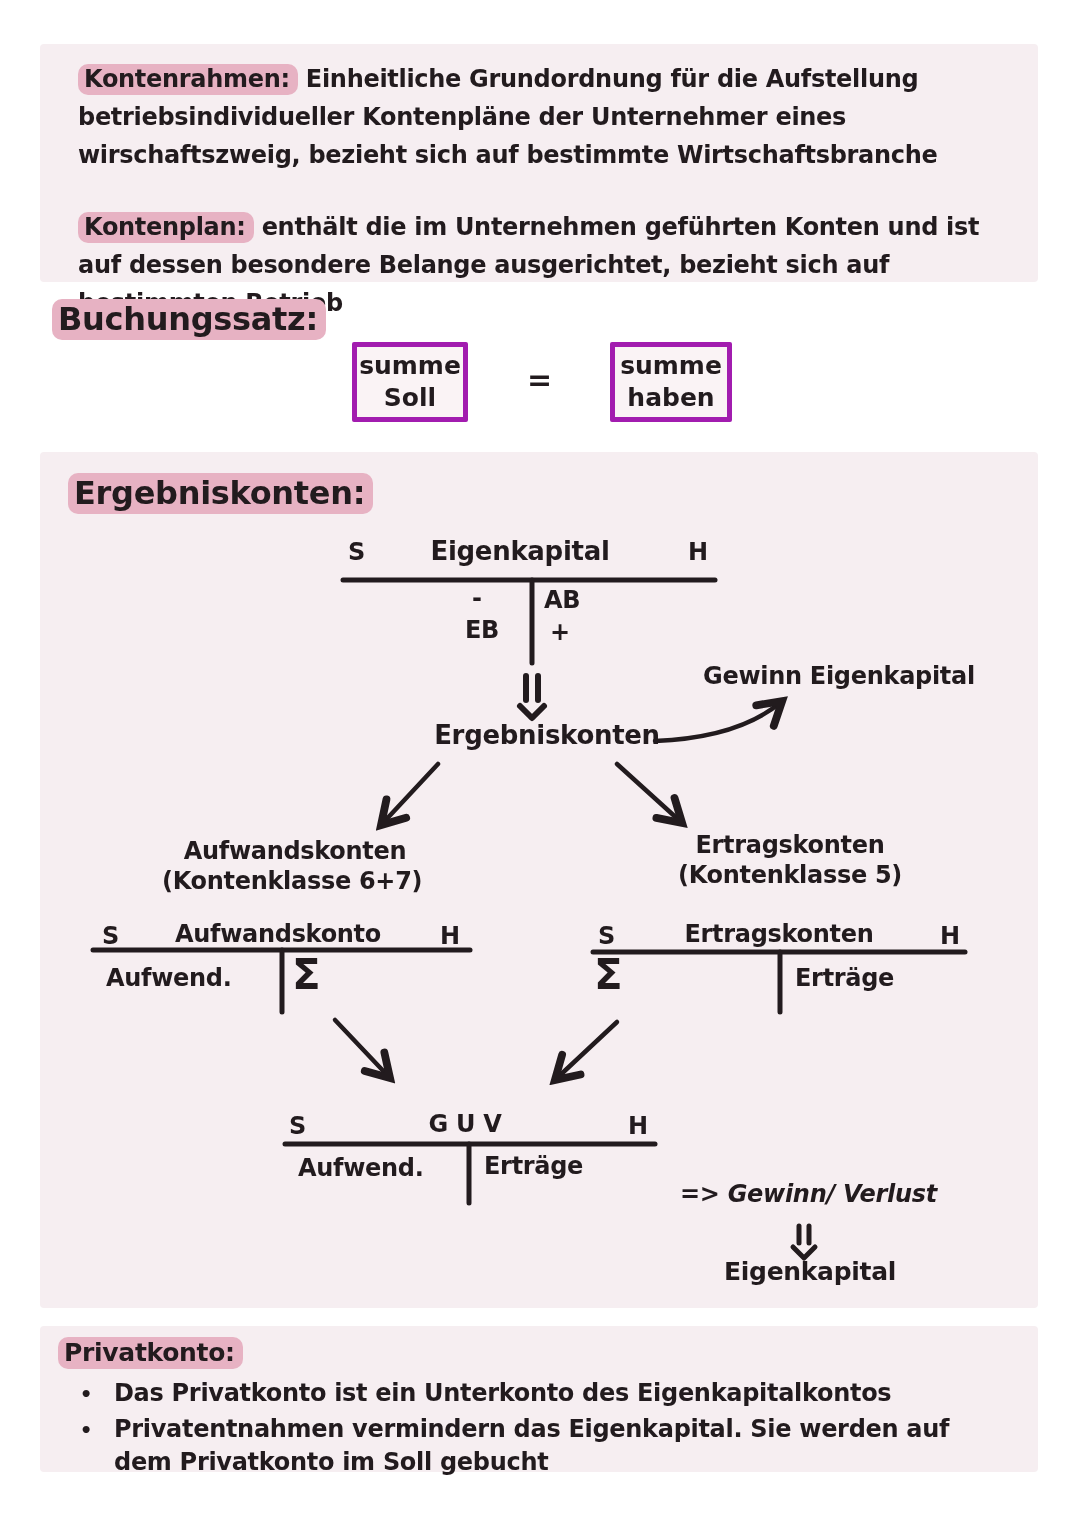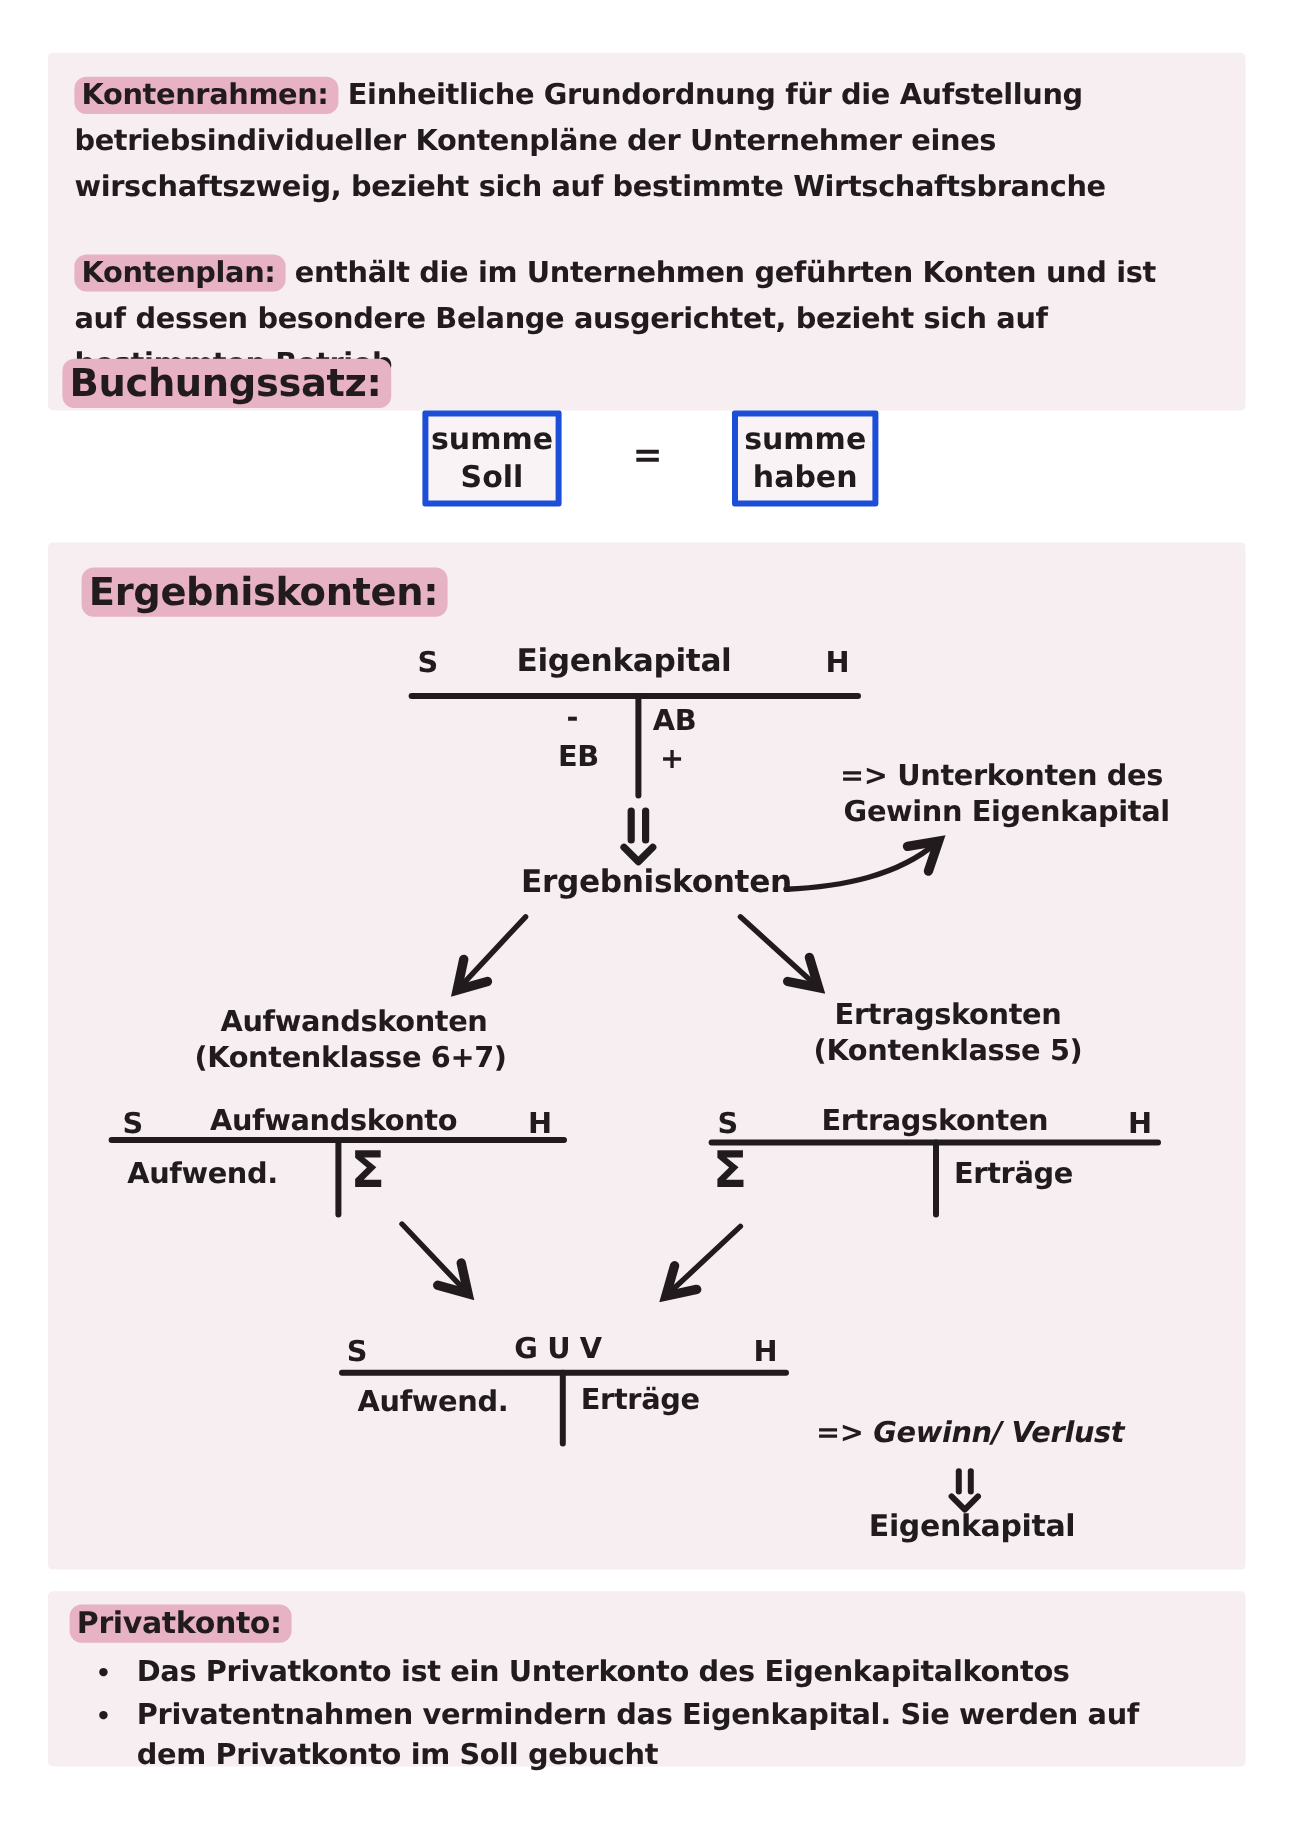--- a/index.html
+++ b/index.html
@@ -5,32 +5,32 @@
   html,body{margin:0;padding:0;}
   body{
     width:1080px;height:1527px;position:relative;background:#ffffff;
     font-family:"DejaVu Sans", sans-serif;font-weight:700;color:#221b1e;
     overflow:hidden;
   }
   .panel{
     position:absolute;left:40px;width:998px;background:#f6eef1;border-radius:4px;
     box-sizing:border-box;
   }
-  #panel-definitions{top:44px;height:298px;padding:16px 52px 0 22px;}
+  #panel-definitions{top:44px;height:238px;padding:16px 52px 0 38px;}
   #panel-diagram{top:452px;height:856px;}
   #panel-privatkonto{top:1326px;height:146px;padding:12px 40px 0 18px;}
   .def-para{margin:0 0 34px 0;font-size:24px;line-height:38px;letter-spacing:-0.3px;}
   .hl{
     background:#e7b2c3;border-radius:10px;padding:1px 8px 2px 6px;
     -webkit-box-decoration-break:clone;box-decoration-break:clone;
   }
   .section-heading{font-size:32px;letter-spacing:-0.3px;}
   #buchungssatz-heading{position:absolute;left:52px;top:300px;}
   .sum-box{
-    position:absolute;top:342px;height:80px;border:5px solid #1d4ed8;background:#faf3f5;
+    position:absolute;top:342px;height:80px;border:5px solid #a21caf;background:#faf3f5;
     display:flex;flex-direction:column;align-items:center;justify-content:center;
     font-size:25px;line-height:32px;box-sizing:border-box;border-radius:2px;
   }
   #sum-box-soll{left:352px;width:116px;}
   #sum-box-haben{left:610px;width:122px;}
   #equals-sign{position:absolute;left:527px;top:362px;font-size:30px;}
   #ergebniskonten-heading{position:absolute;left:28px;top:22px;}
   .dlabel{position:absolute;font-size:24px;letter-spacing:-0.3px;white-space:nowrap;}
   .center{text-align:center;}
   .sigma{font-size:42px;line-height:42px;}
@@ -108,21 +108,20 @@
 
   <div class="dlabel" style="left:308px;top:86px;">S</div>
   <div class="dlabel center" style="left:380px;top:84px;width:200px;font-size:26px;">Eigenkapital</div>
   <div class="dlabel" style="left:648px;top:86px;">H</div>
   <div class="dlabel" style="left:432px;top:132px;">-</div>
   <div class="dlabel" style="left:504px;top:134px;">AB</div>
   <div class="dlabel" style="left:425px;top:164px;text-align:center;">EB</div>
   <div class="dlabel" style="left:510px;top:166px;">+</div>
 
   <div class="dlabel center" style="left:394px;top:268px;width:226px;font-size:26px;">Ergebniskonten</div>
-  <div class="dlabel" style="left:660px;top:180px;">=&gt; Unterkonten des</div>
   <div class="dlabel" style="left:663px;top:210px;">Gewinn Eigenkapital</div>
 
   <div class="dlabel center" style="left:130px;top:385px;width:250px;">Aufwandskonten</div>
   <div class="dlabel center" style="left:122px;top:415px;width:250px;">(Kontenklasse 6+7)</div>
   <div class="dlabel center" style="left:625px;top:379px;width:250px;">Ertragskonten</div>
   <div class="dlabel center" style="left:625px;top:409px;width:250px;">(Kontenklasse 5)</div>
 
   <div class="dlabel" style="left:62px;top:470px;">S</div>
   <div class="dlabel center" style="left:135px;top:468px;width:200px;">Aufwandskonto</div>
   <div class="dlabel" style="left:400px;top:470px;">H</div>

